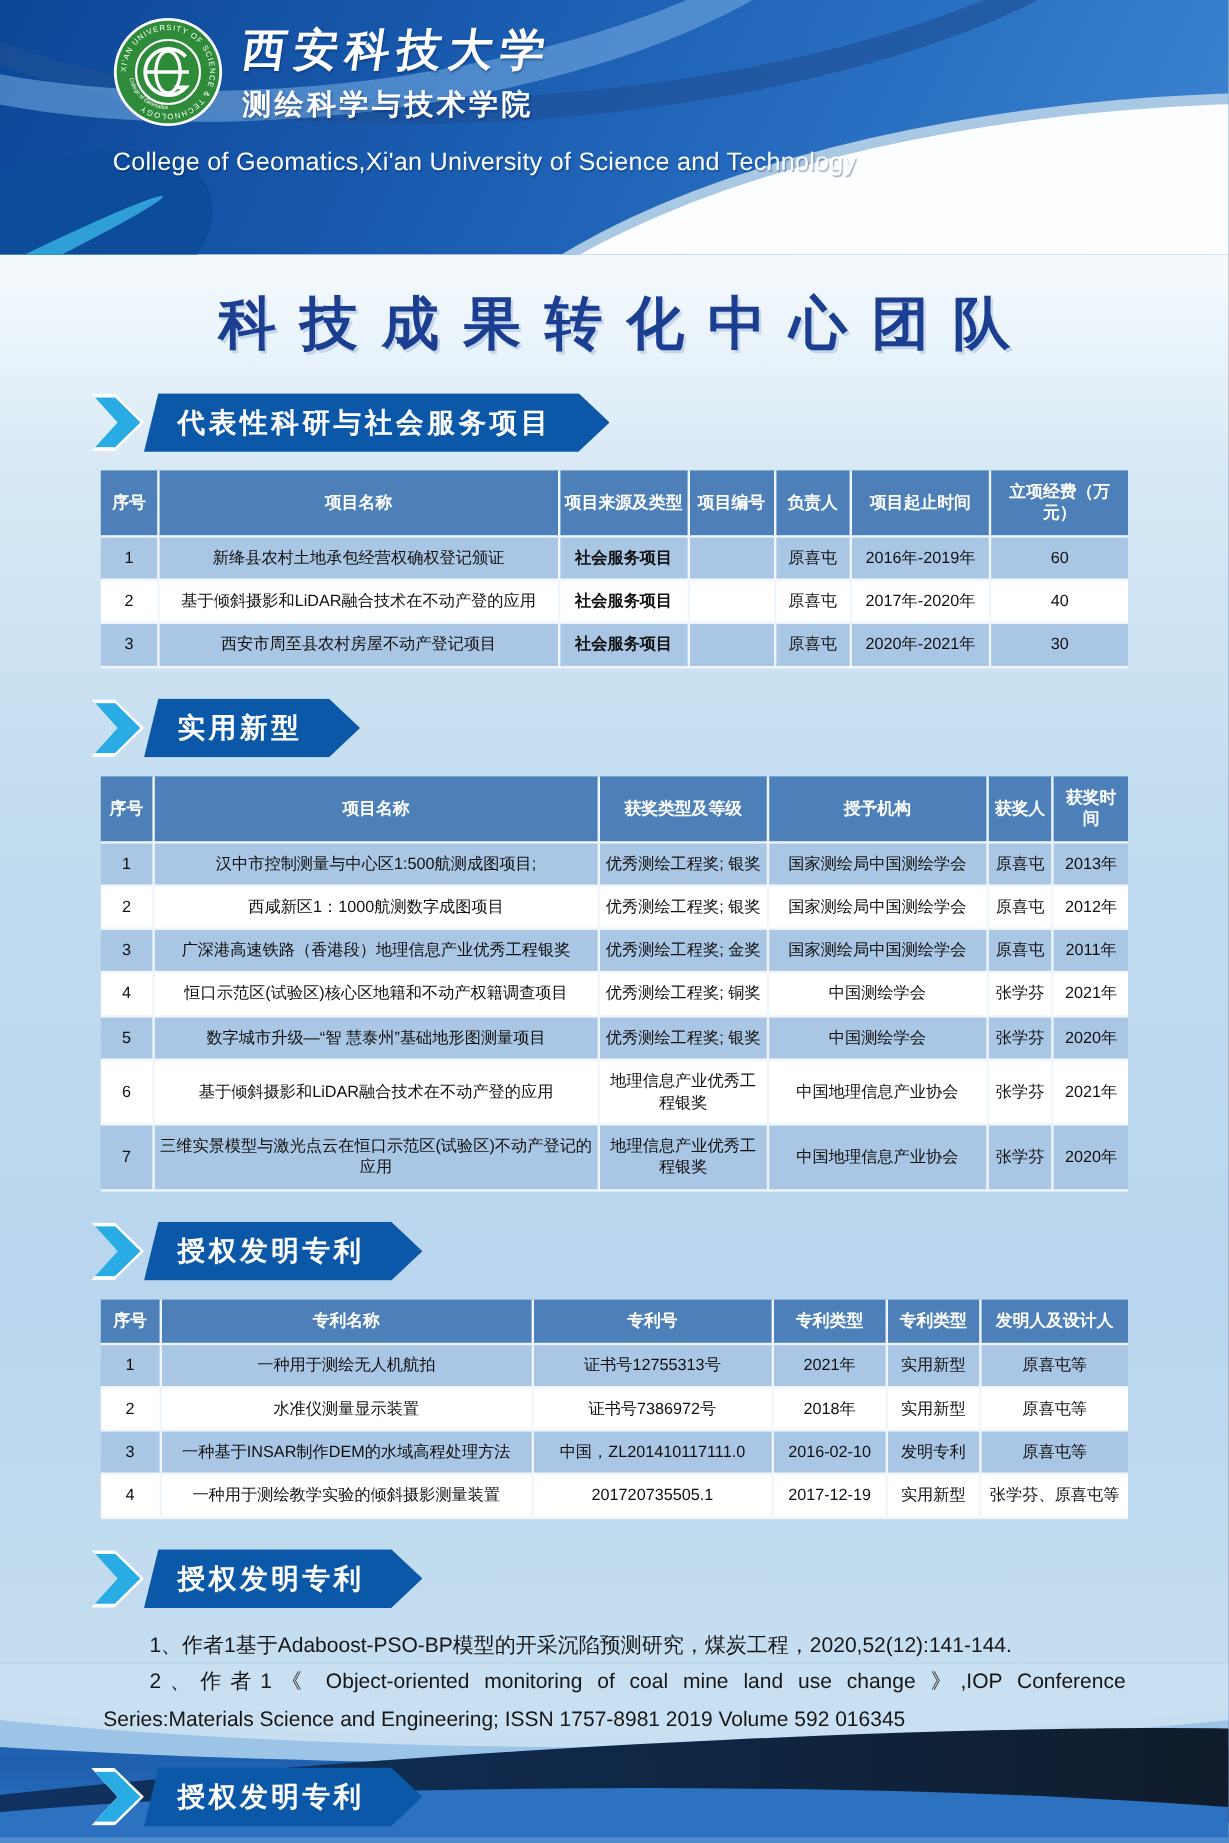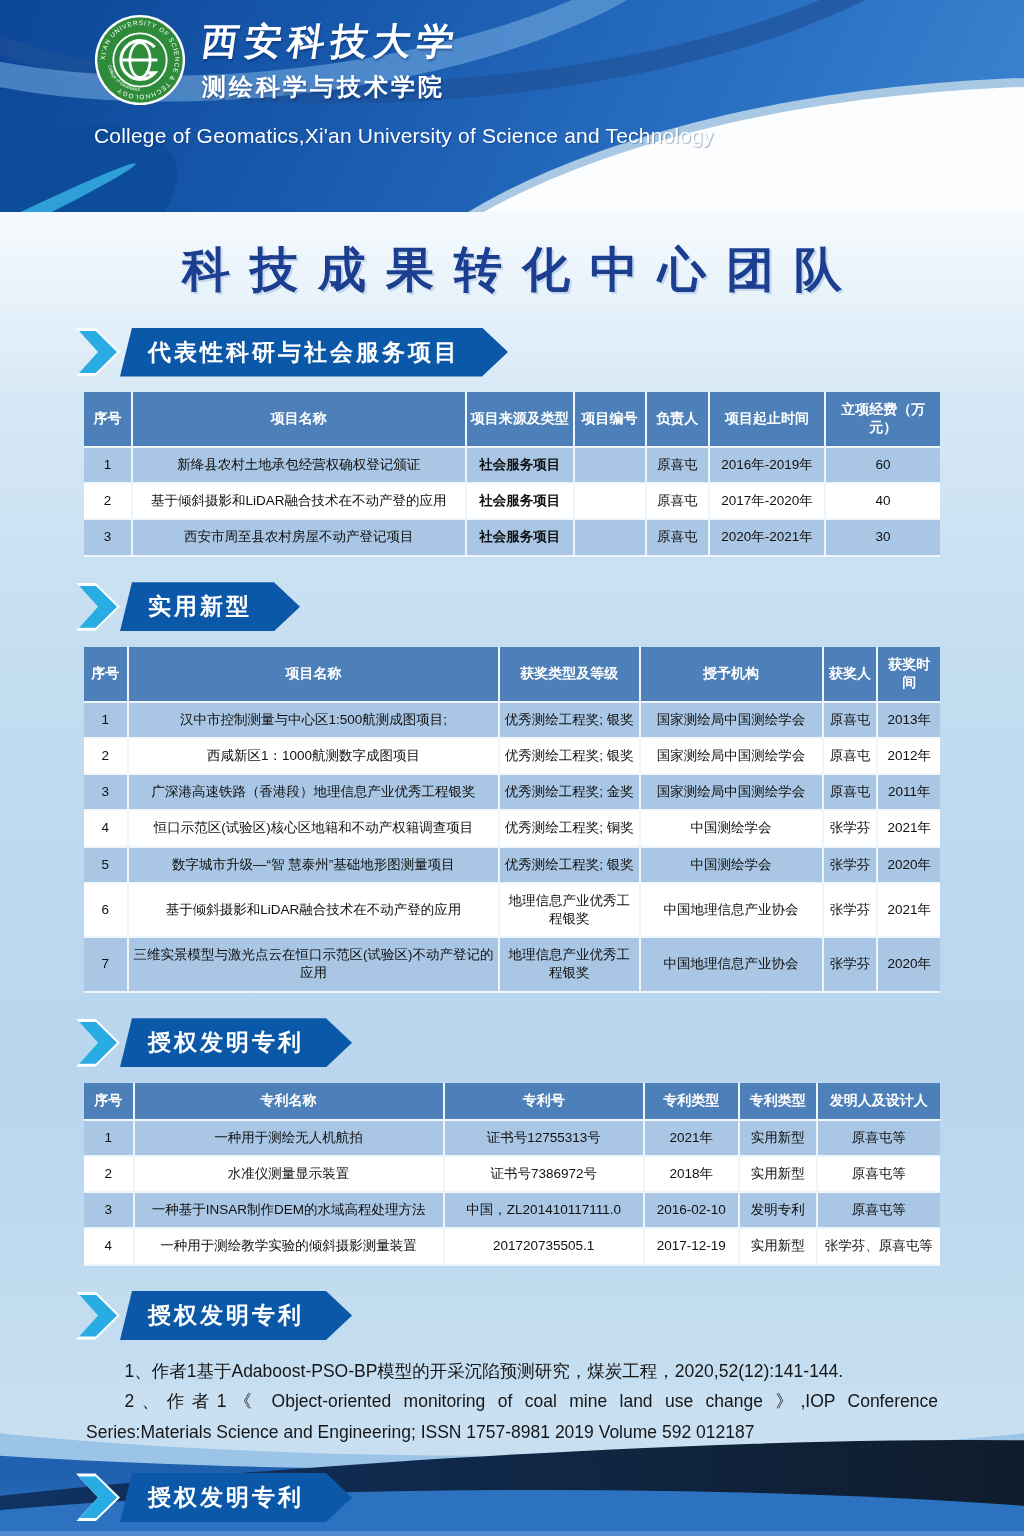--- a/index.html
+++ b/index.html
@@ -317,21 +317,21 @@
 
     <div class="banner-row">
       <div class="chev-wrap">
         <span class="chev chev-outer"></span>
         <span class="chev chev-inner"></span>
       </div>
       <div class="banner">授权发明专利</div>
     </div>
     <div class="pub-list">
       <p>1、作者1基于Adaboost-PSO-BP模型的开采沉陷预测研究，煤炭工程，2020,52(12):141-144.</p>
-      <p>2、作者1《 Object-oriented  monitoring  of  coal  mine  land  use  change 》,IOP Conference Series:Materials Science and Engineering;  ISSN 1757-8981   2019  Volume 592    012187</p>
+      <p>2、作者1《 Object-oriented  monitoring  of  coal  mine  land  use  change 》,IOP Conference Series:Materials Science and Engineering;  ISSN 1757-8981   2019  Volume 592    016345</p>
     </div>
 
     <div class="banner-row">
       <div class="chev-wrap">
         <span class="chev chev-outer"></span>
         <span class="chev chev-inner"></span>
       </div>
       <div class="banner">授权发明专利</div>
     </div>
 

